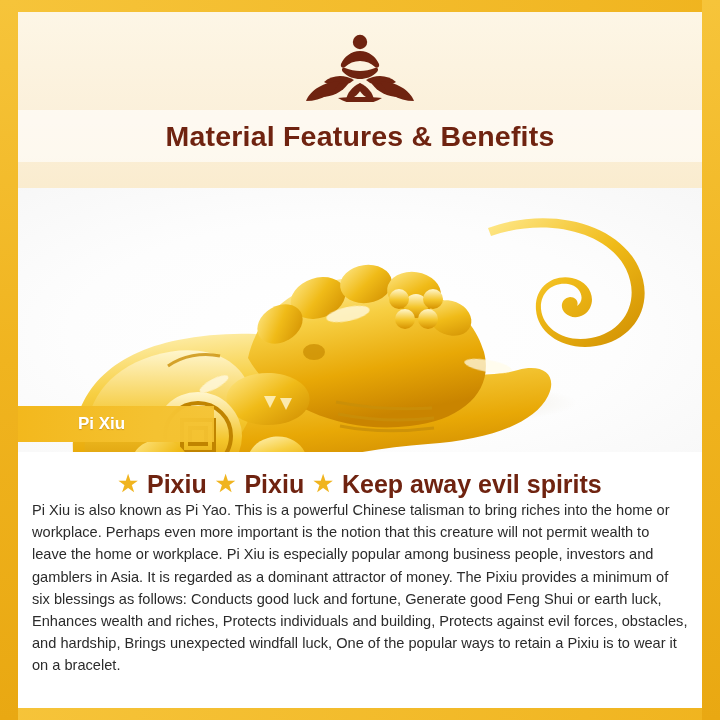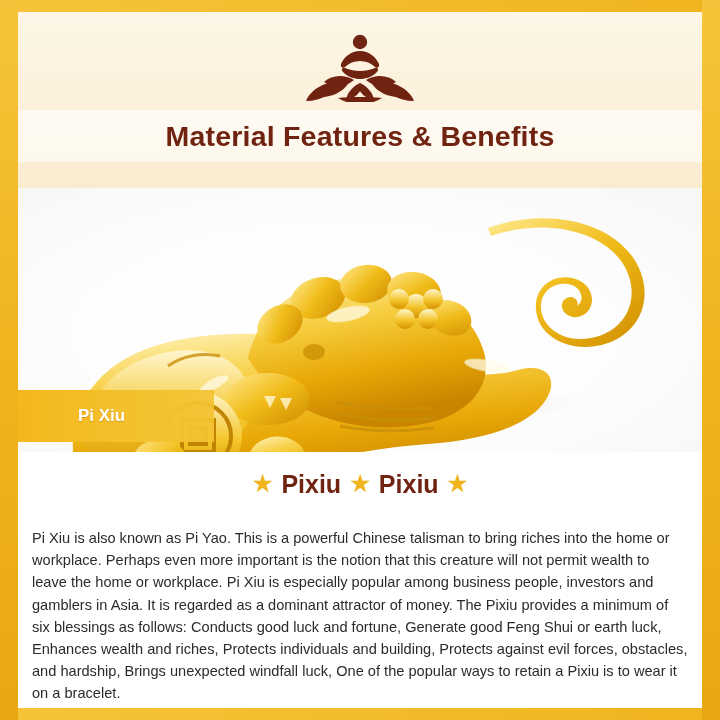--- a/index.html
+++ b/index.html
@@ -91,21 +91,21 @@
     background: radial-gradient(ellipse at 48% 55%, #ffffff 0%, #fdfdfd 55%, #f7f7f7 100%);
     overflow: hidden;
   }
   .pixiu-svg { position: absolute; left: 0; top: 0; }
 
   .hero-caption {
     position: absolute;
     left: 0;
     bottom: 10px;
     width: 196px;
-    height: 52px;
+    height: 36px;
     background: linear-gradient(90deg,#f3b81d 0%, #f4c231 70%, rgba(244,194,49,0.92) 100%);
     display: flex;
     align-items: center;
   }
   .hero-caption span {
     margin-left: 60px;
     color: #ffffff;
     font-weight: bold;
     font-size: 17px;
     text-shadow: 0 1px 1px rgba(150,90,0,0.35);
@@ -130,21 +130,21 @@
     color: #6f2310;
     white-space: nowrap;
   }
   .headline .star {
     color: #f0b41f;
     font-size: 22px;
     line-height: 1;
     transform: translateY(-1px);
   }
   .body-text {
-    margin-top: 28px;
+    margin-top: 0;
     font-size: 14.6px;
     line-height: 1.52;
     color: #2b2b2b;
     text-align: left;
   }
 </style>
 </head>
 <body>
 
 <div class="page">
@@ -284,17 +284,18 @@
     </div>
   </div>
 
   <div class="benefits">
     <div class="headline">
       <span class="star">★</span>
       <span>Pixiu</span>
       <span class="star">★</span>
       <span>Pixiu</span>
       <span class="star">★</span>
+      <span>Keep away evil spirits</span>
     </div>
     <div class="body-text">Pi Xiu is also known as Pi Yao. This is a powerful Chinese talisman to bring riches into the home or workplace. Perhaps even more important is the notion that this creature will not permit wealth to leave the home or workplace. Pi Xiu is especially popular among business people, investors and gamblers in Asia. It is regarded as a dominant attractor of money. The Pixiu provides a minimum of six blessings as follows: Conducts good luck and fortune, Generate good Feng Shui or earth luck, Enhances wealth and riches, Protects individuals and building, Protects against evil forces, obstacles, and hardship, Brings unexpected windfall luck, One of the popular ways to retain a Pixiu is to wear it on a bracelet.</div>
   </div>
 
 </div>
 
 </body></html>

